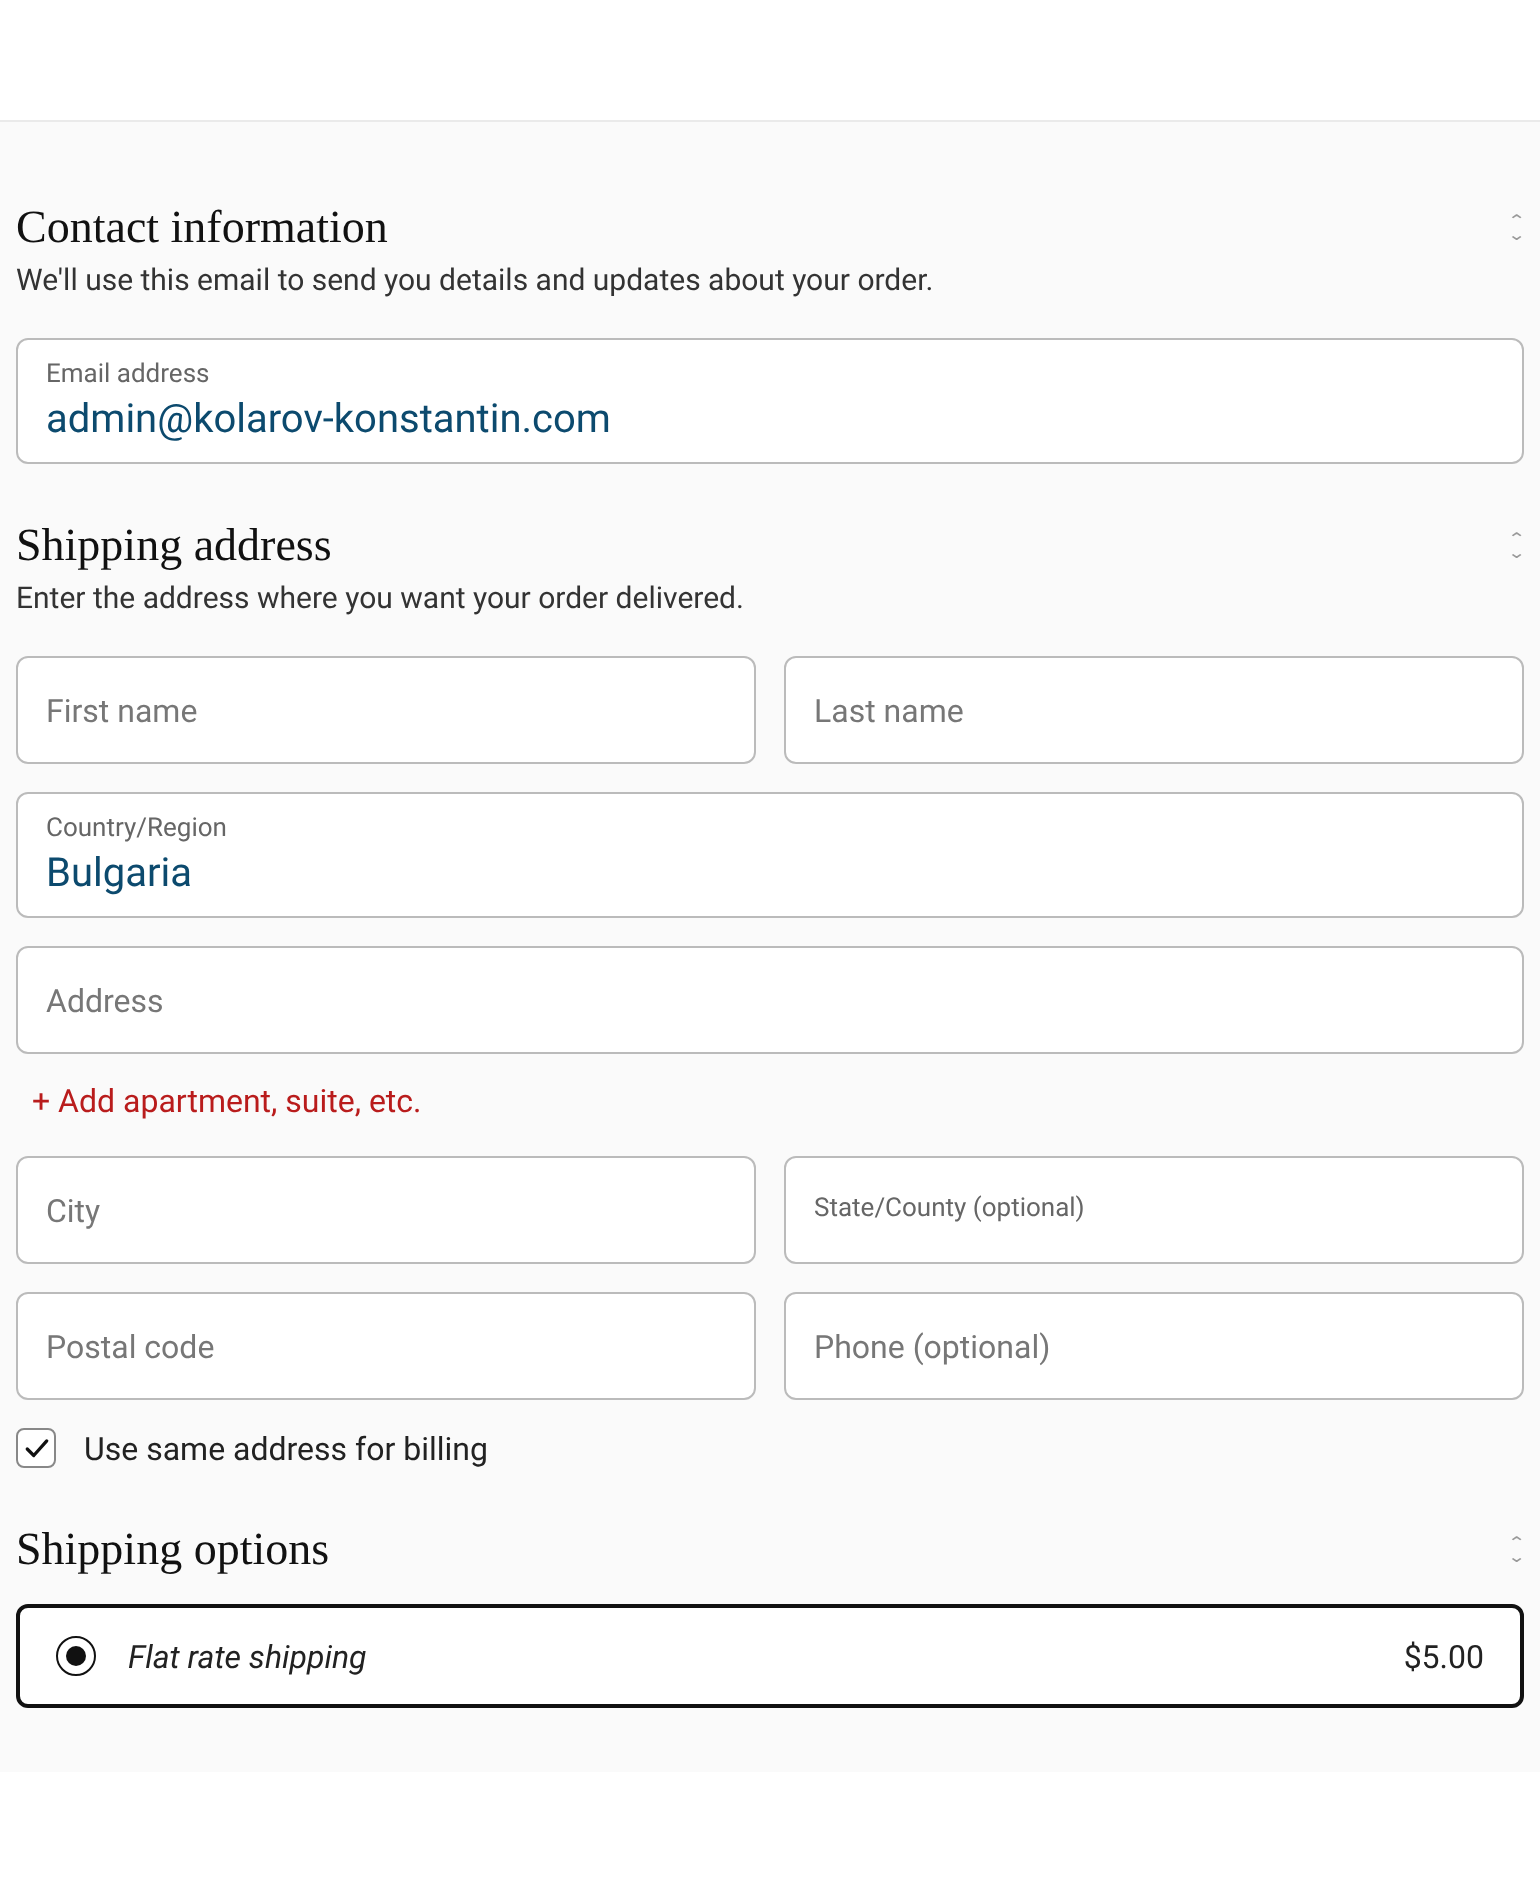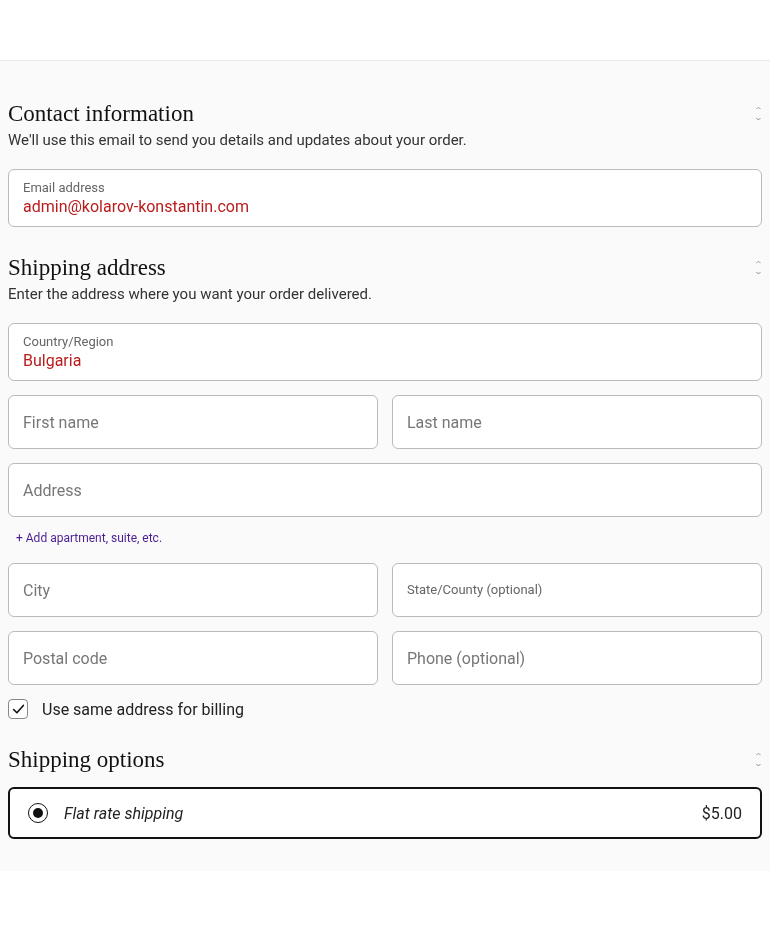--- a/index.html
+++ b/index.html
@@ -70,39 +70,39 @@
       display: flex;
       flex-direction: column;
       justify-content: center;
     }
     .field-label-float {
       font-size: 13px;
       color: #666;
       margin-bottom: 2px;
     }
     .field-value {
-      font-size: 16px;
-      color: #b91c1c;
+      font-size: 20px;
+      color: #0c4a6e;
     }
     .field-input {
       border: none;
       outline: none;
       font-size: 16px;
       color: #111;
       background: transparent;
       width: 100%;
       font-family: inherit;
     }
     .field-input::placeholder {
       color: #777;
       font-size: 16px;
     }
     .add-line {
-      font-size: 12px;
-      color: #4c1d95;
+      font-size: 16px;
+      color: #b91c1c;
       margin: 8px 0 18px 8px;
       cursor: pointer;
     }
     .checkbox-row {
       display: flex;
       align-items: center;
       gap: 14px;
       margin-top: 8px;
     }
     .checkbox {
@@ -192,31 +192,31 @@
       <div class="section-title">Shipping address</div>
       <div class="expand-icon">
         <span>⌃</span>
           <span>⌄</span>
       </div>
     </div>
     <div class="section-subtitle">Enter the address where you want your order delivered.</div>
 
     <div class="field-row">
       <div class="field">
+        <input class="field-input" placeholder="First name" style="">
+      </div>
+      <div class="field">
+        <input class="field-input" placeholder="Last name" style="">
+      </div>
+    </div>
+
+    <div class="field-row">
+      <div class="field">
         <div class="field-label-float">Country/Region</div>
         <div class="field-value">Bulgaria</div>
-      </div>
-    </div>
-
-    <div class="field-row">
-      <div class="field">
-        <input class="field-input" placeholder="First name" style="">
-      </div>
-      <div class="field">
-        <input class="field-input" placeholder="Last name" style="">
       </div>
     </div>
 
     <div class="field-row">
       <div class="field">
         <input class="field-input" placeholder="Address" style="">
       </div>
     </div>
 
     <div class="add-line">+ Add apartment, suite, etc.</div>

